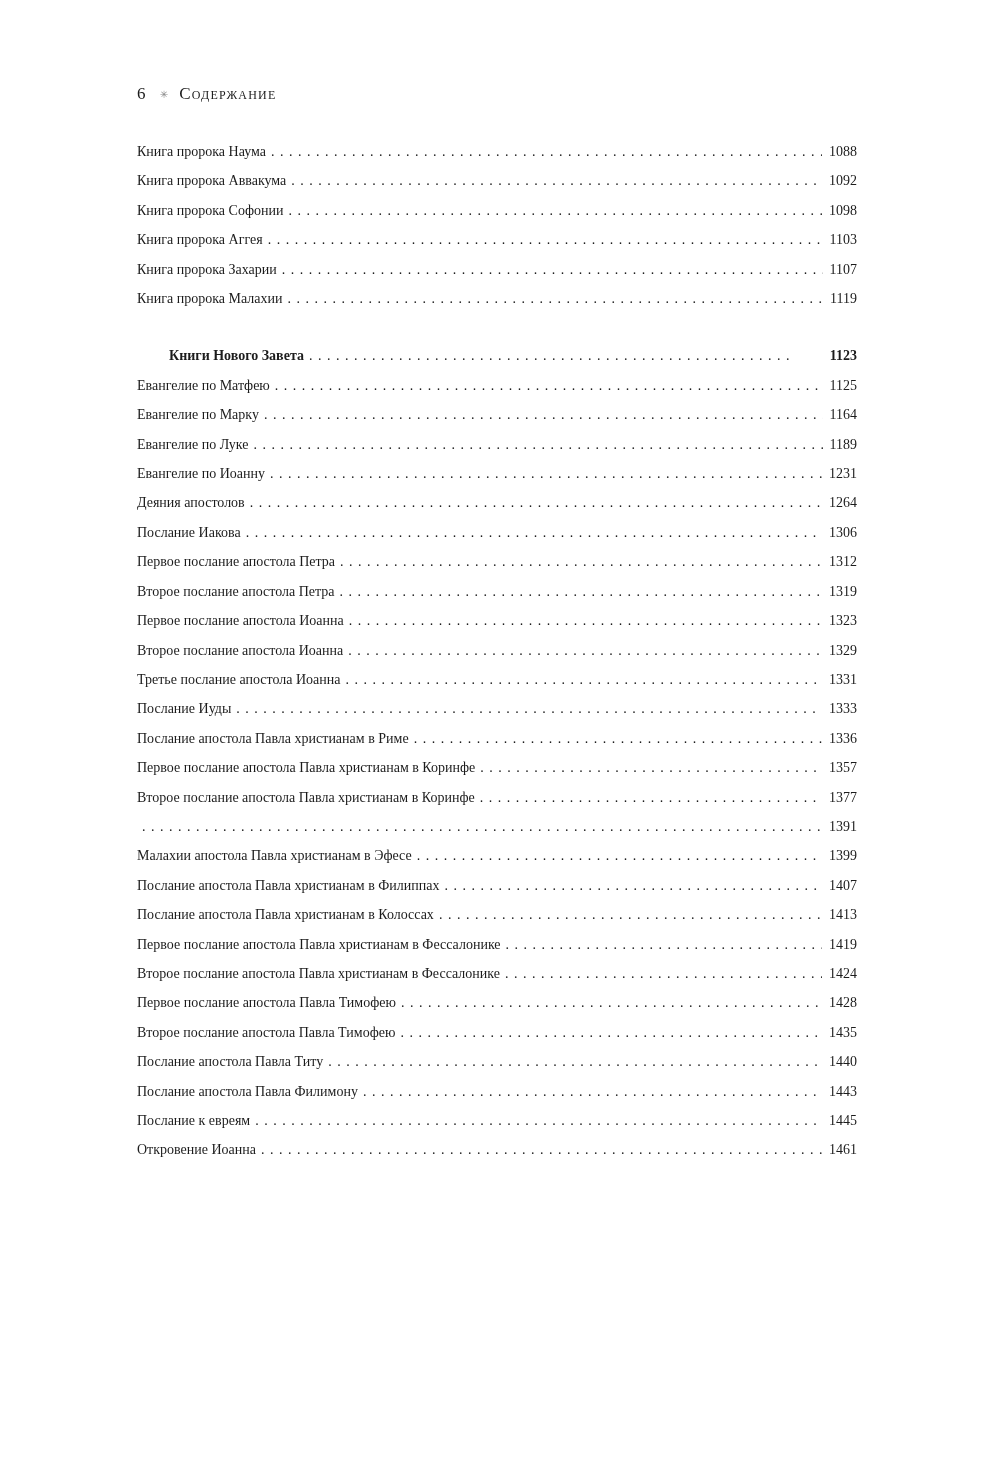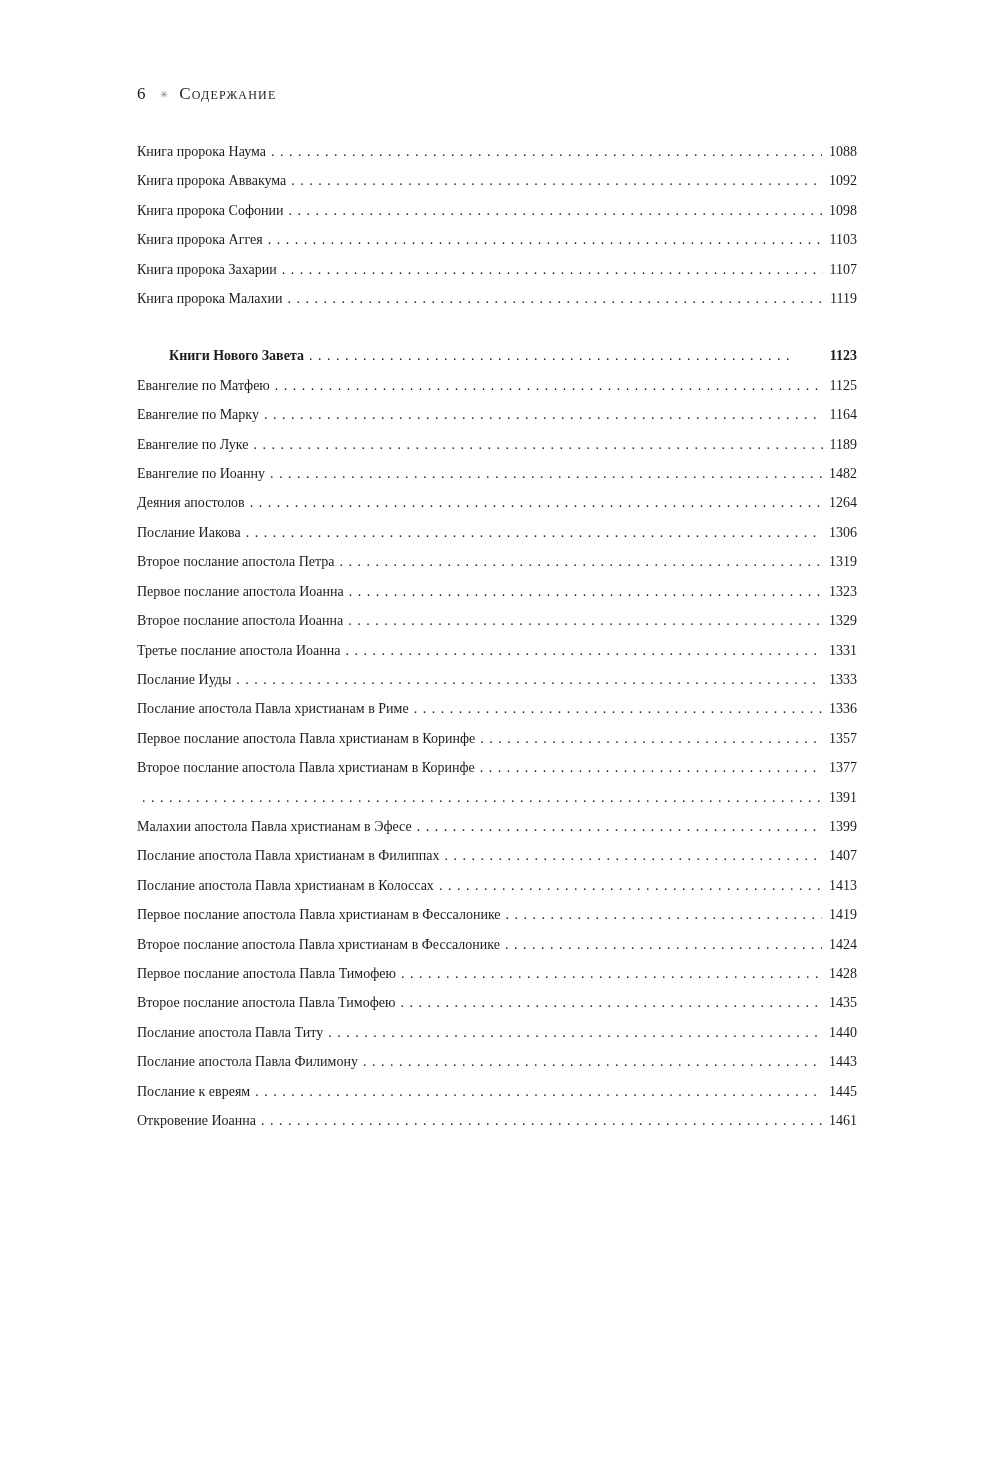--- a/index.html
+++ b/index.html
@@ -141,31 +141,36 @@
       <span class="toc-page">1164</span>
     </div>
         <div class="toc-row">
       <span class="toc-title">Евангелие по Луке</span>
       <span class="leader" aria-hidden="true"></span>
       <span class="toc-page">1189</span>
     </div>
         <div class="toc-row">
       <span class="toc-title">Евангелие по Иоанну</span>
       <span class="leader" aria-hidden="true"></span>
-      <span class="toc-page">1482</span>
+      <span class="toc-page">1231</span>
     </div>
         <div class="toc-row">
       <span class="toc-title">Деяния апостолов</span>
       <span class="leader" aria-hidden="true"></span>
       <span class="toc-page">1264</span>
     </div>
         <div class="toc-row">
       <span class="toc-title">Послание Иакова</span>
       <span class="leader" aria-hidden="true"></span>
       <span class="toc-page">1306</span>
+    </div>
+        <div class="toc-row">
+      <span class="toc-title">Первое послание апостола Петра</span>
+      <span class="leader" aria-hidden="true"></span>
+      <span class="toc-page">1312</span>
     </div>
         <div class="toc-row">
       <span class="toc-title">Второе послание апостола Петра</span>
       <span class="leader" aria-hidden="true"></span>
       <span class="toc-page">1319</span>
     </div>
         <div class="toc-row">
       <span class="toc-title">Первое послание апостола Иоанна</span>
       <span class="leader" aria-hidden="true"></span>
       <span class="toc-page">1323</span>

